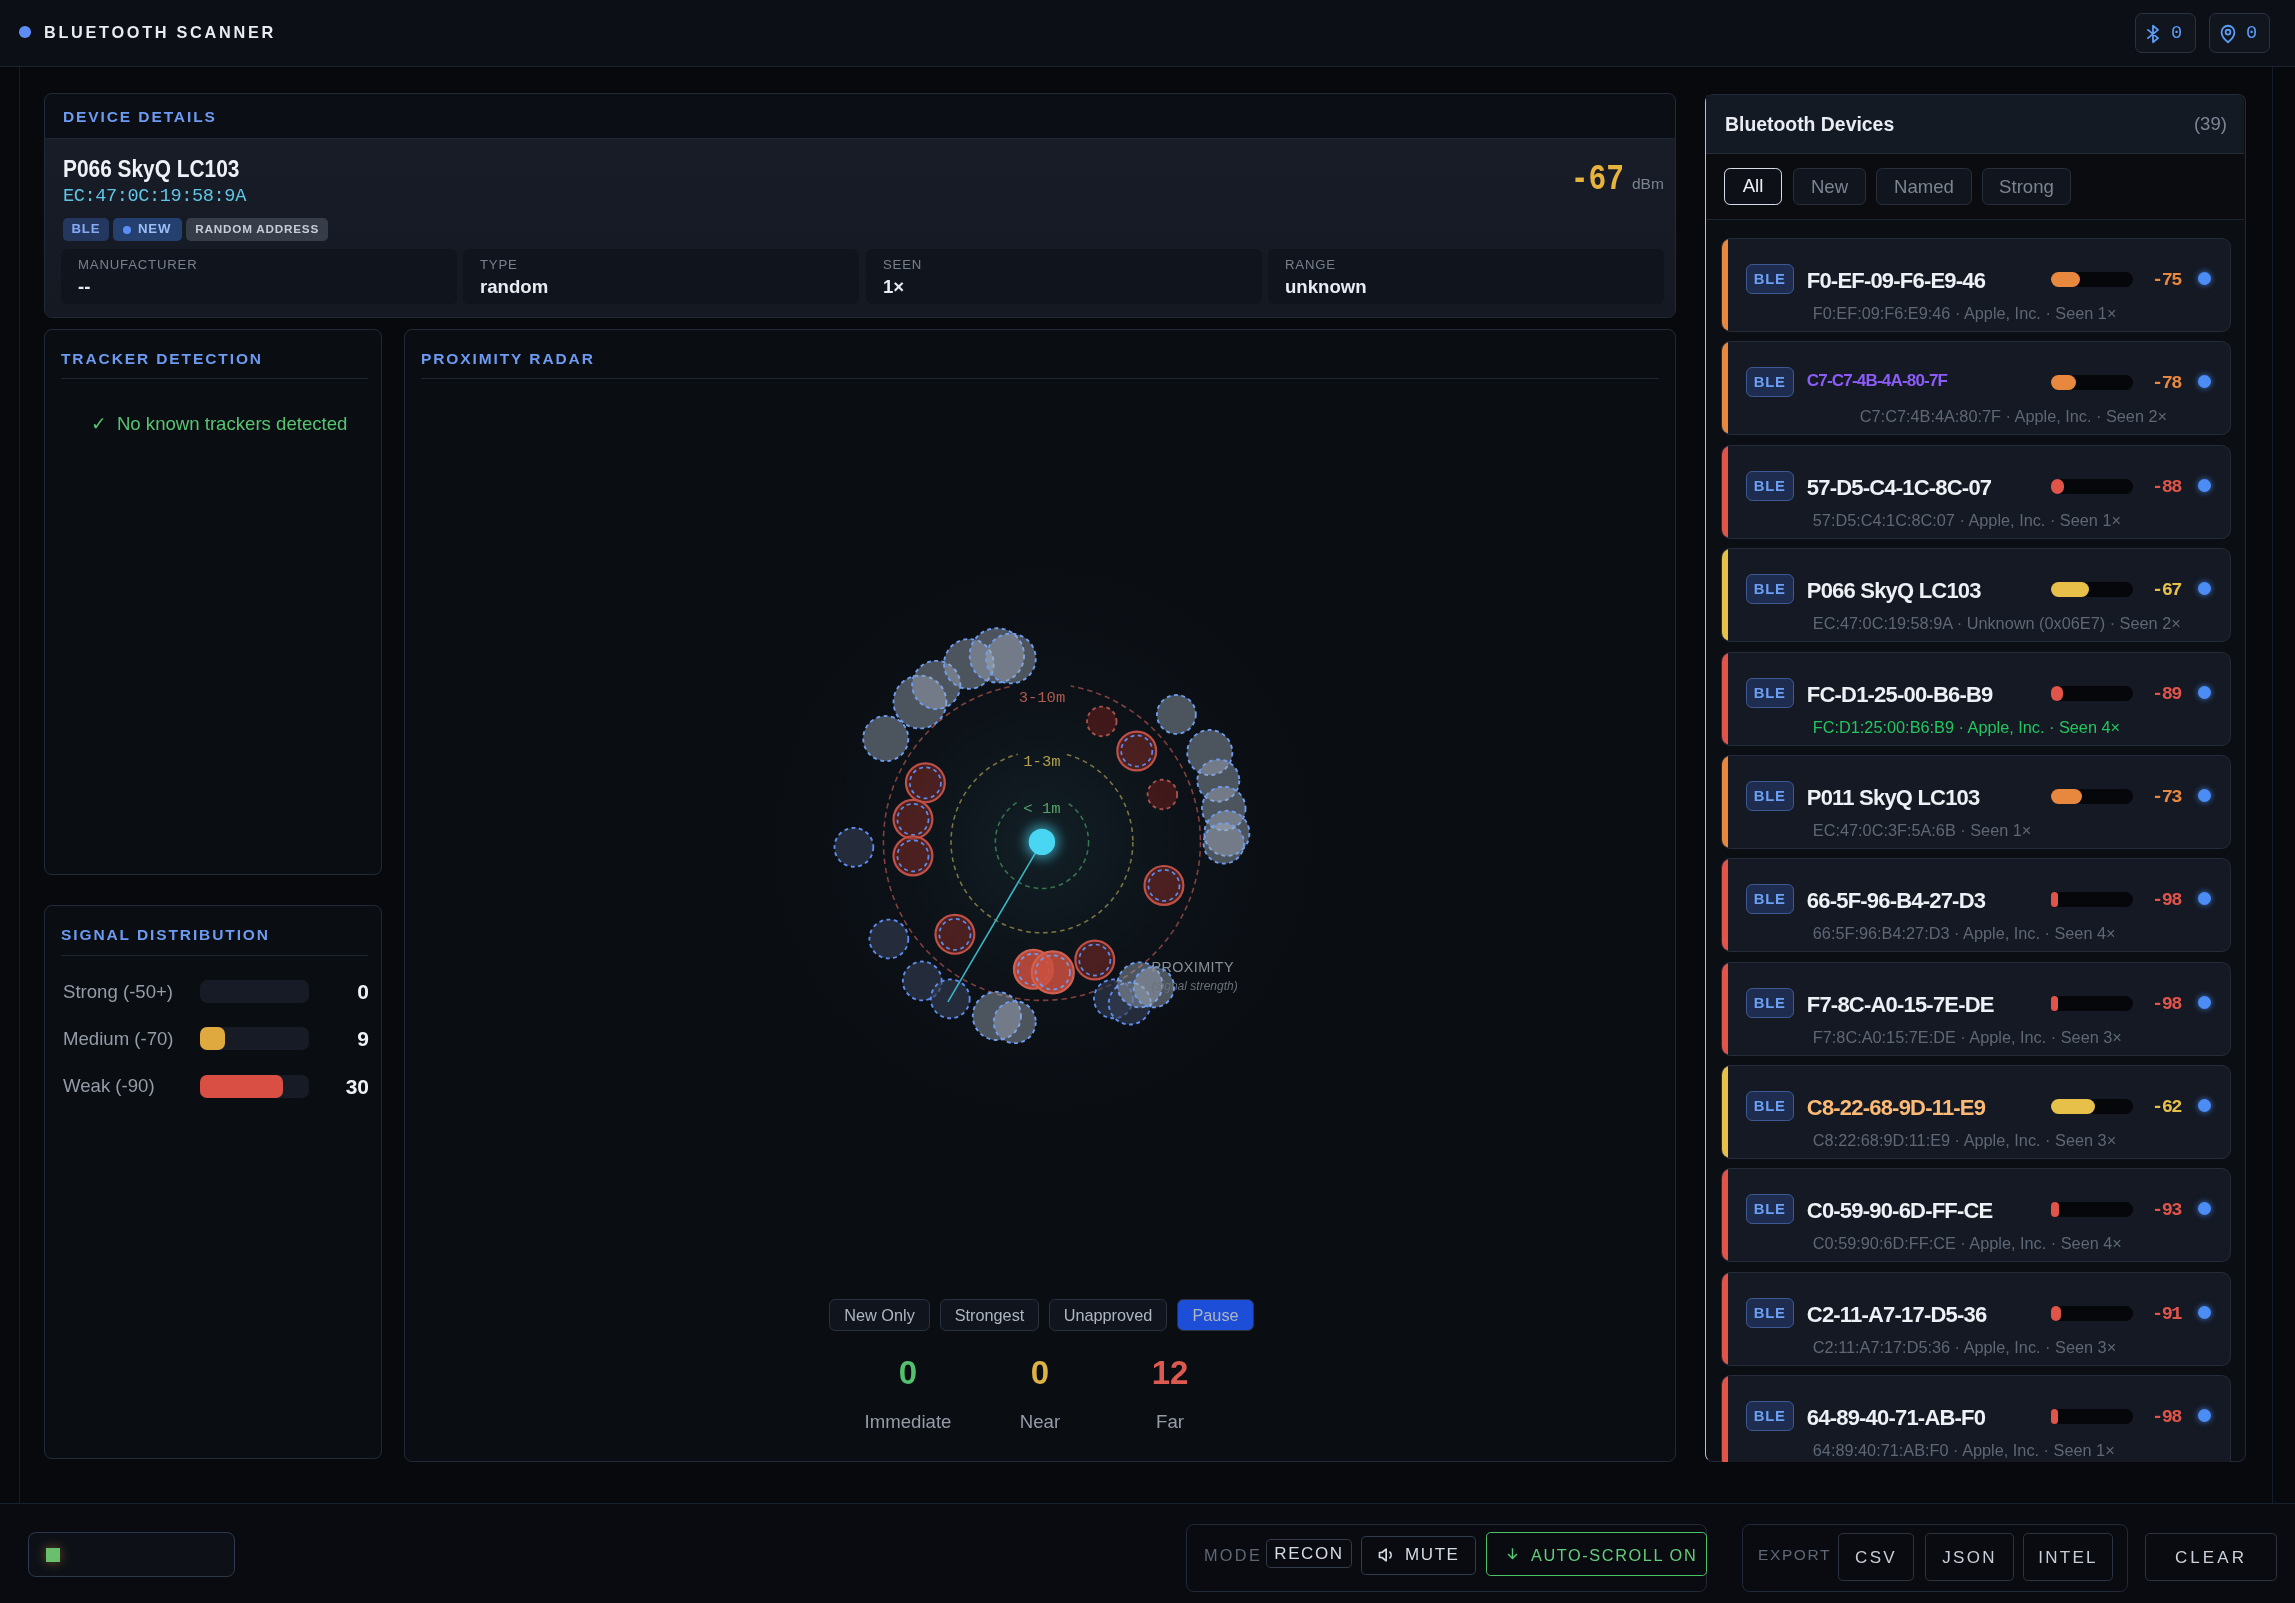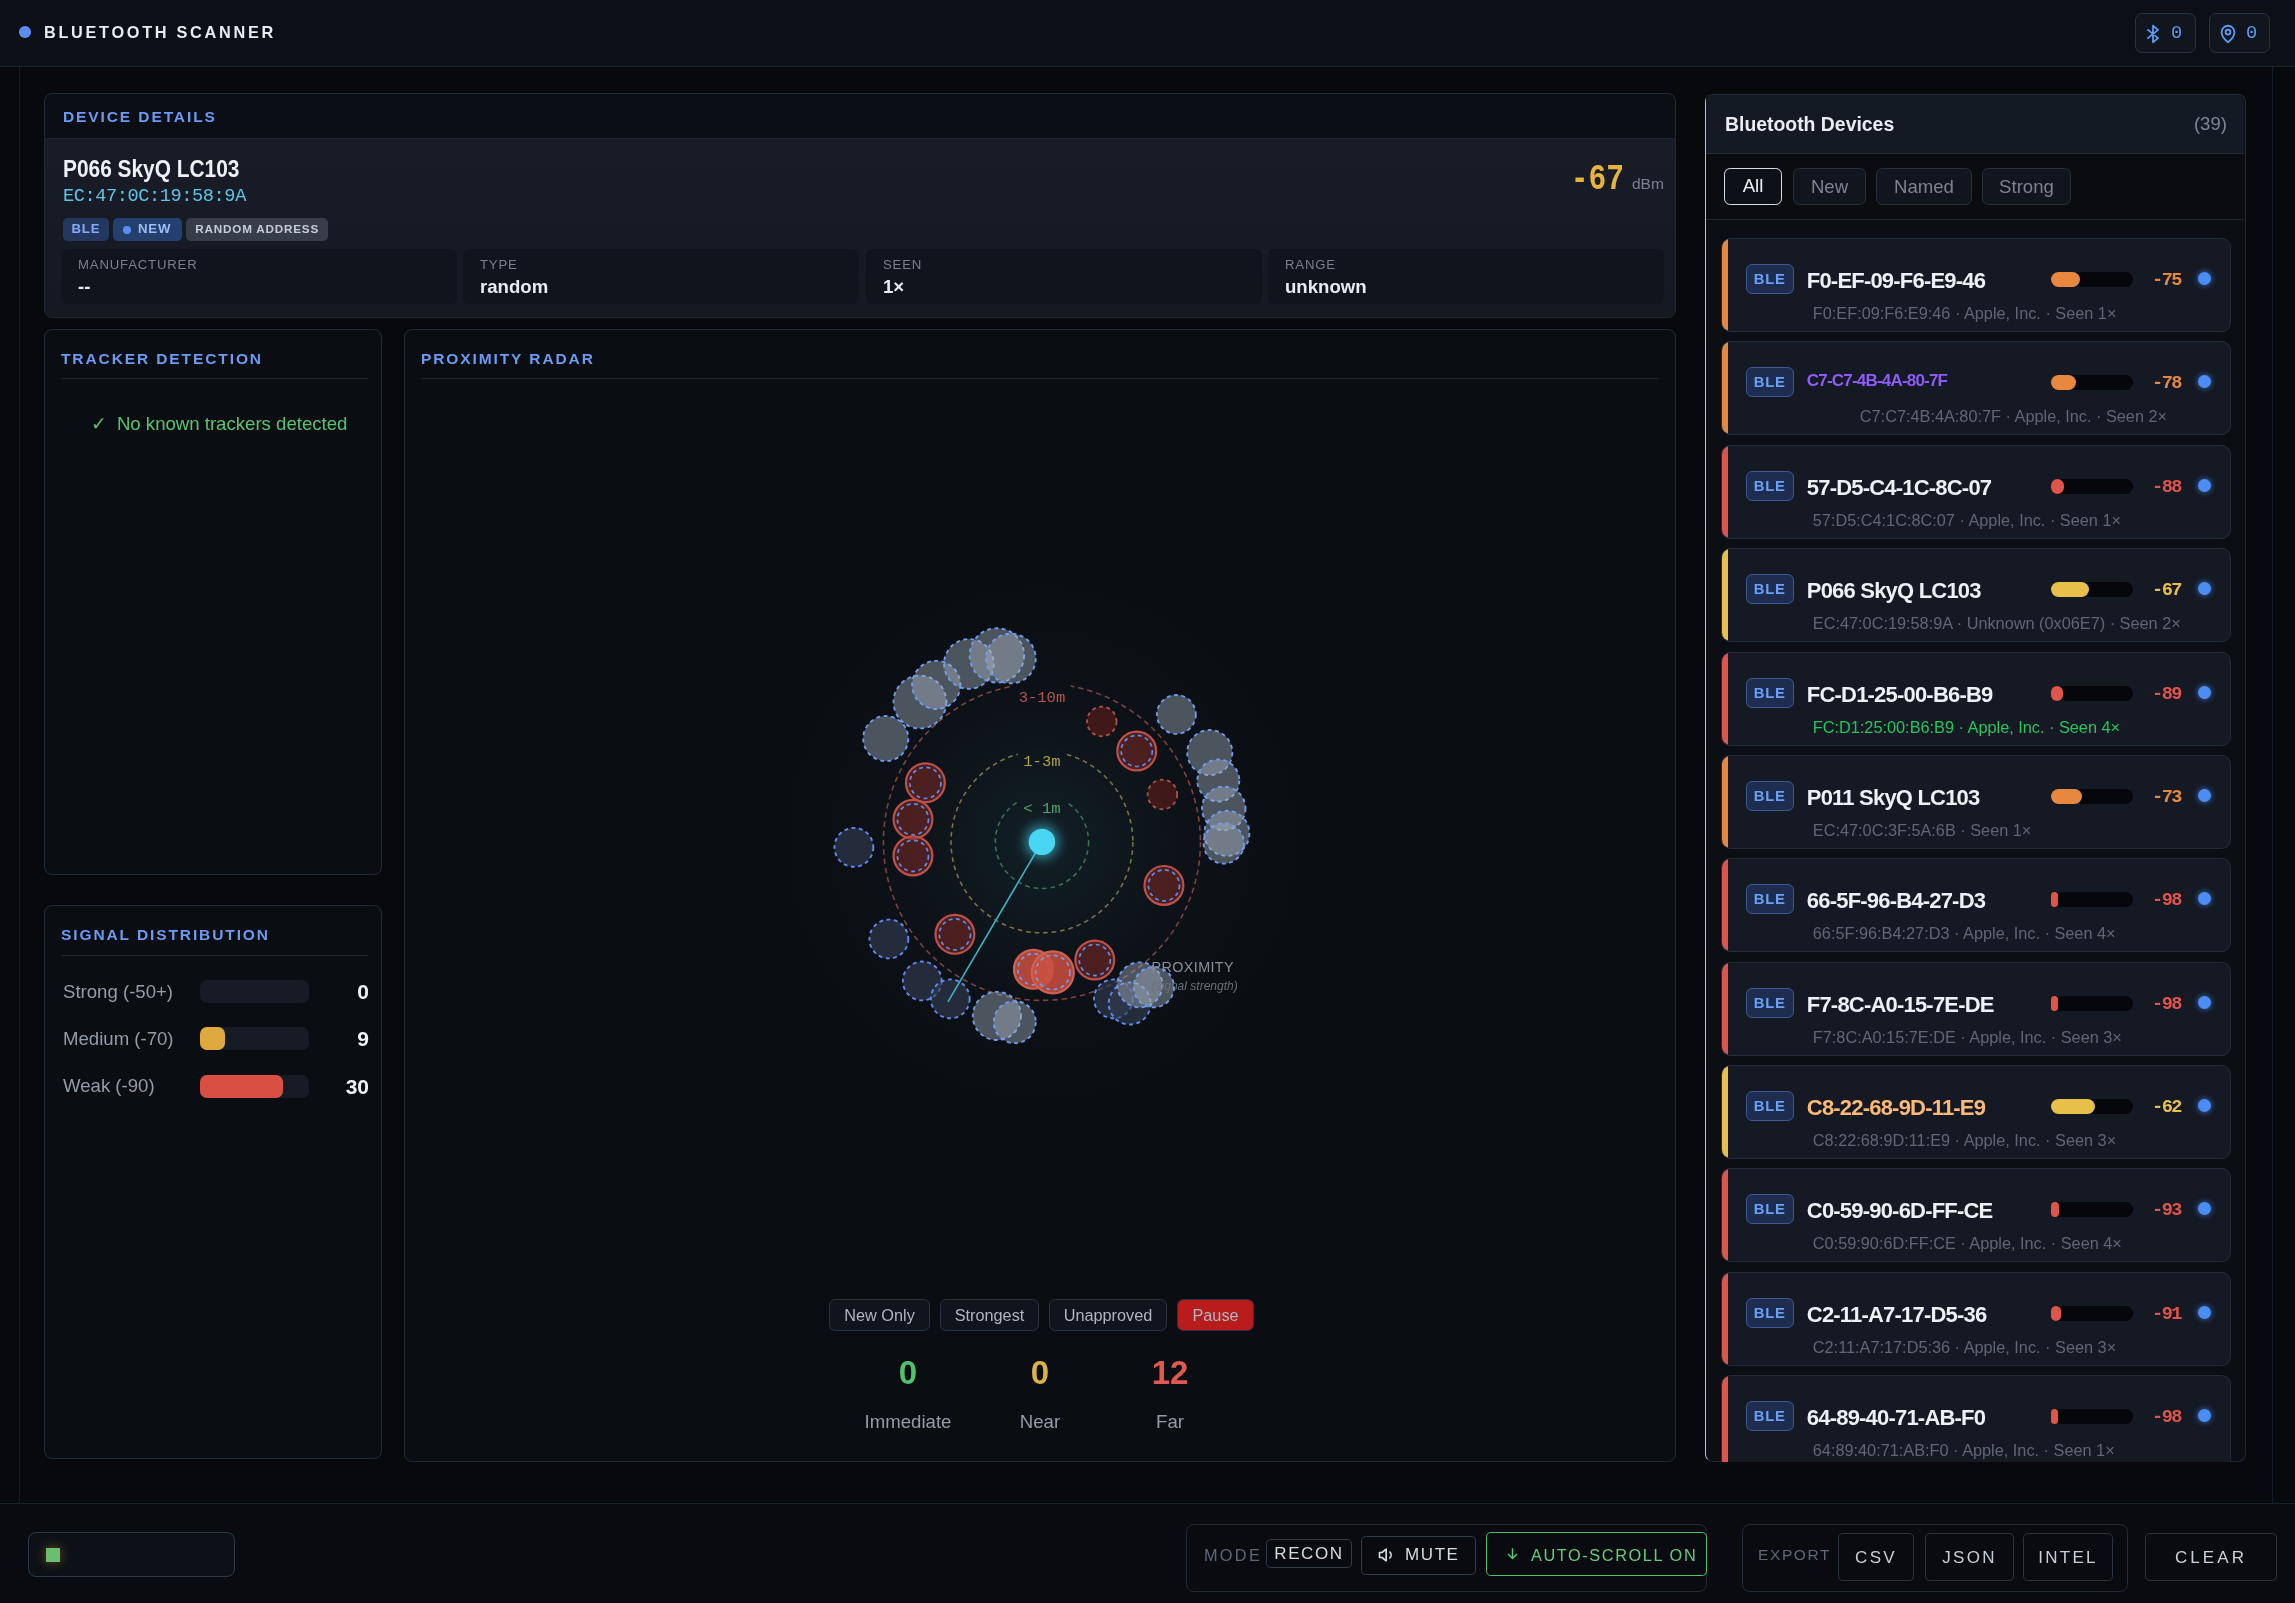--- a/index.html
+++ b/index.html
@@ -142,21 +142,21 @@
       <circle cx="965" cy="847" r="26" fill="rgba(168,178,194,0.42)" stroke="#6f9cf0" stroke-width="2.4" stroke-dasharray="5 4.5"></circle>
       <line x1="821" y1="660" x2="700" y2="866" stroke="#3ab6c8" stroke-width="2"></line>
       <circle cx="821" cy="660" r="22" fill="rgba(73,214,242,0.55)" filter="url(#cblur)"></circle>
       <circle cx="821" cy="660" r="17" fill="#49d6f2"></circle>
       <text x="962" y="828" font-family="Liberation Sans,sans-serif" font-size="18.5" fill="#8a9098" letter-spacing="0.5">PROXIMITY</text>
       <text x="962" y="851" font-family="Liberation Sans,sans-serif" font-size="15.5" font-style="italic" fill="#6a7078">(signal strength)</text>
     </svg>
 <div class="abs" style="left:829px;top:1299px;width:101px;height:32px;background:#10141c;border:0.8px solid #2a3240;border-radius:6.2px;color:#aeb6c2;font-size:16.3px;text-align:center;line-height:30px;">New Only</div>
 <div class="abs" style="left:940px;top:1299px;width:99px;height:32px;background:#10141c;border:0.8px solid #2a3240;border-radius:6.2px;color:#aeb6c2;font-size:16.3px;text-align:center;line-height:30px;">Strongest</div>
 <div class="abs" style="left:1049px;top:1299px;width:118px;height:32px;background:#10141c;border:0.8px solid #2a3240;border-radius:6.2px;color:#aeb6c2;font-size:16.3px;text-align:center;line-height:30px;">Unapproved</div>
-<div class="abs" style="left:1177px;top:1299px;width:77px;height:32px;background:#b91c1c;border:0.8px solid #2a3240;border-radius:6.2px;color:#aeb6c2;font-size:16.3px;text-align:center;line-height:30px;">Pause</div>
+<div class="abs" style="left:1177px;top:1299px;width:77px;height:32px;background:#1d4ed8;border:0.8px solid #2a3240;border-radius:6.2px;color:#aeb6c2;font-size:16.3px;text-align:center;line-height:30px;">Pause</div>
 <div class="abs" style="left:838px;top:1354px;width:140px;text-align:center;font-size:33px;font-weight:bold;color:#53c06d;">0</div>
 <div class="abs" style="left:838px;top:1411px;width:140px;text-align:center;font-size:18.6px;color:#959ca8;">Immediate</div>
 <div class="abs" style="left:970px;top:1354px;width:140px;text-align:center;font-size:33px;font-weight:bold;color:#ddb244;">0</div>
 <div class="abs" style="left:970px;top:1411px;width:140px;text-align:center;font-size:18.6px;color:#959ca8;">Near</div>
 <div class="abs" style="left:1100px;top:1354px;width:140px;text-align:center;font-size:33px;font-weight:bold;color:#de5a50;">12</div>
 <div class="abs" style="left:1100px;top:1411px;width:140px;text-align:center;font-size:18.6px;color:#959ca8;">Far</div>
 
 <div class="panel" style="left:1705px;top:94px;width:541px;height:1368px;background:#0b0e13;border-left:1.6px solid #b9c1cf;"></div>
 <div class="abs" style="left:1706px;top:95px;width:538px;height:59px;background:#141a24;border-radius:0 7px 0 0;border-bottom:0.8px solid #242c3a;"></div>
 <div class="abs" style="left:1725px;top:113px;font-size:19.4px;font-weight:bold;color:#e9edf3;">Bluetooth Devices</div>

